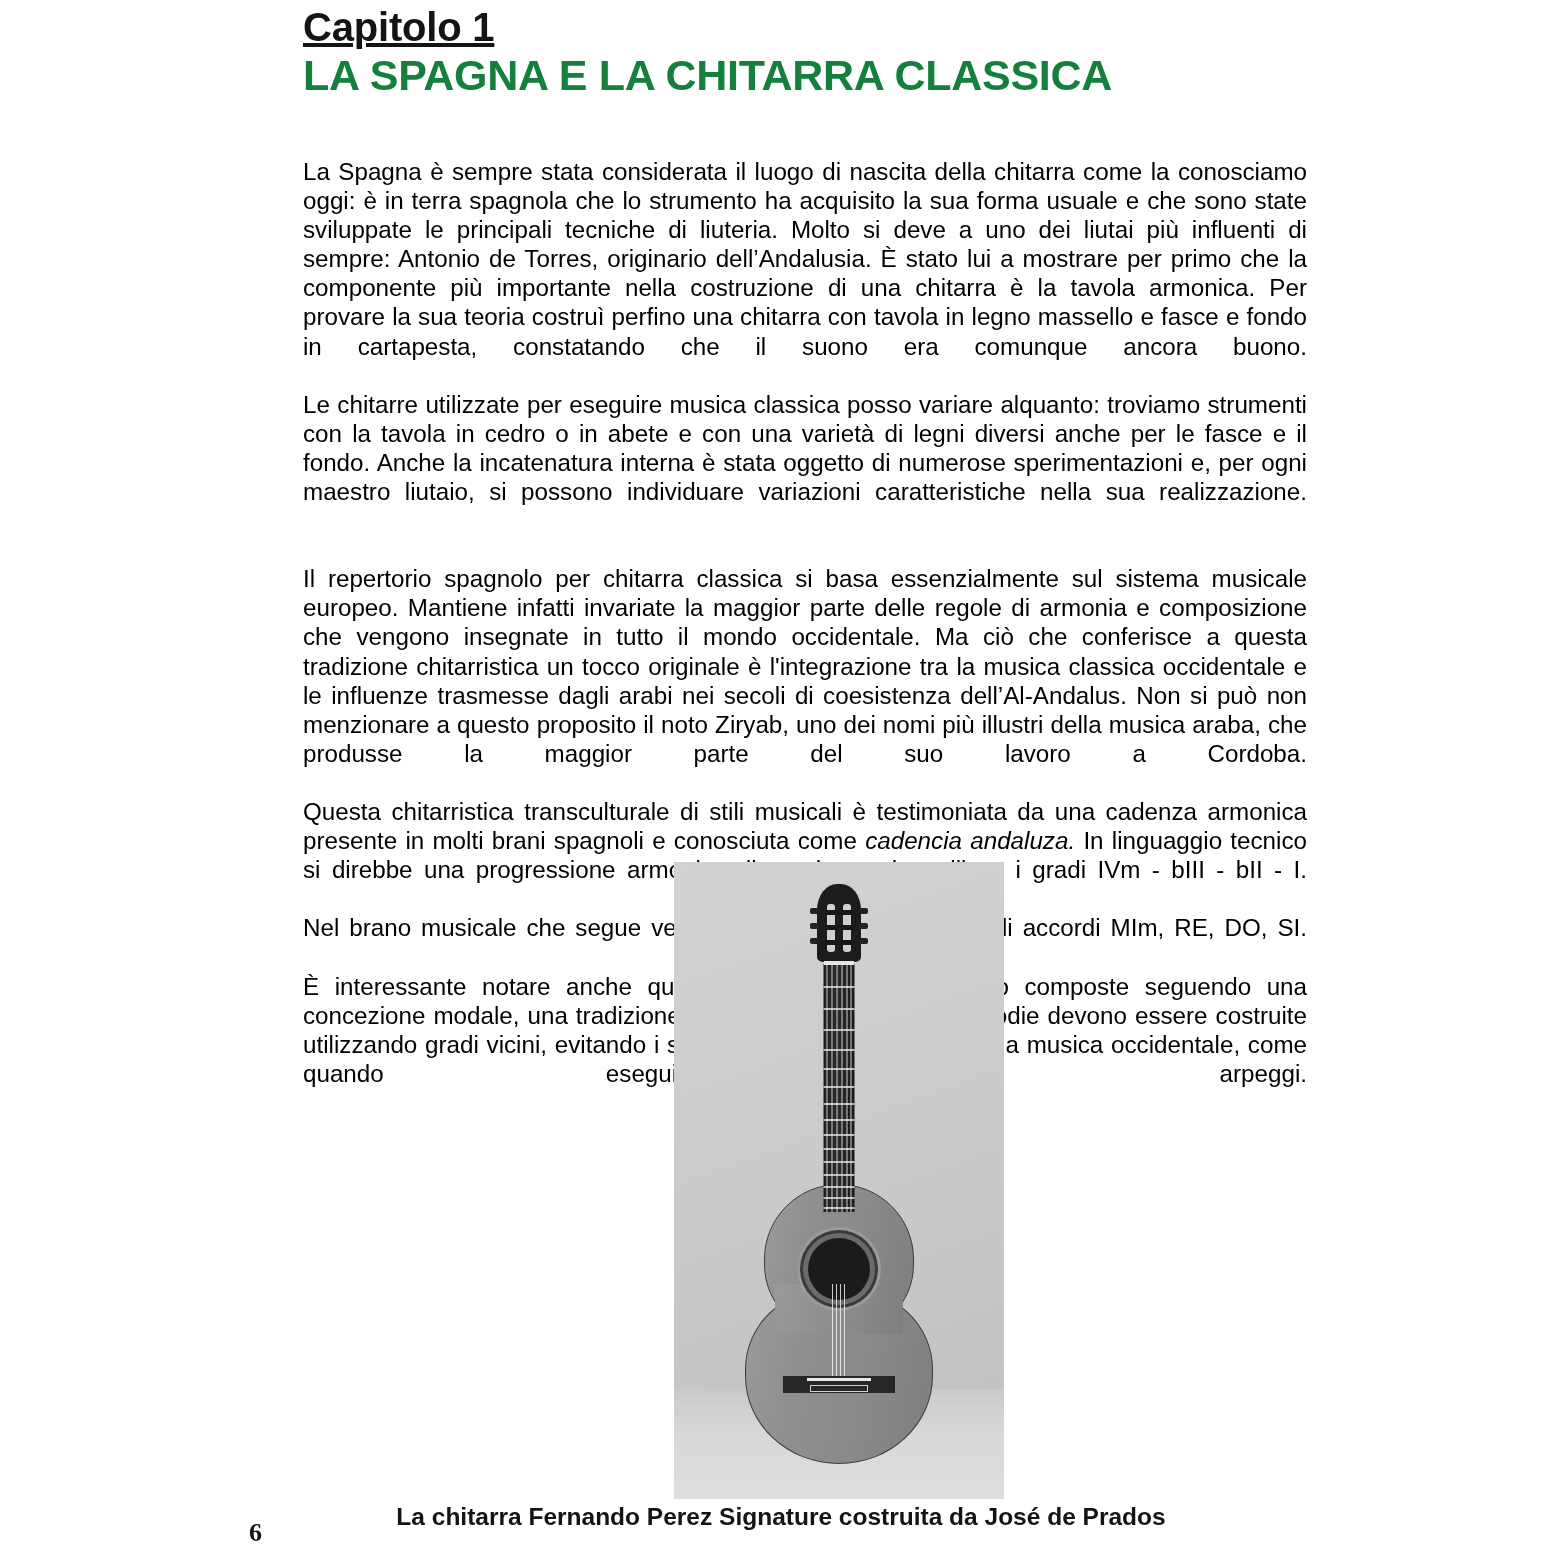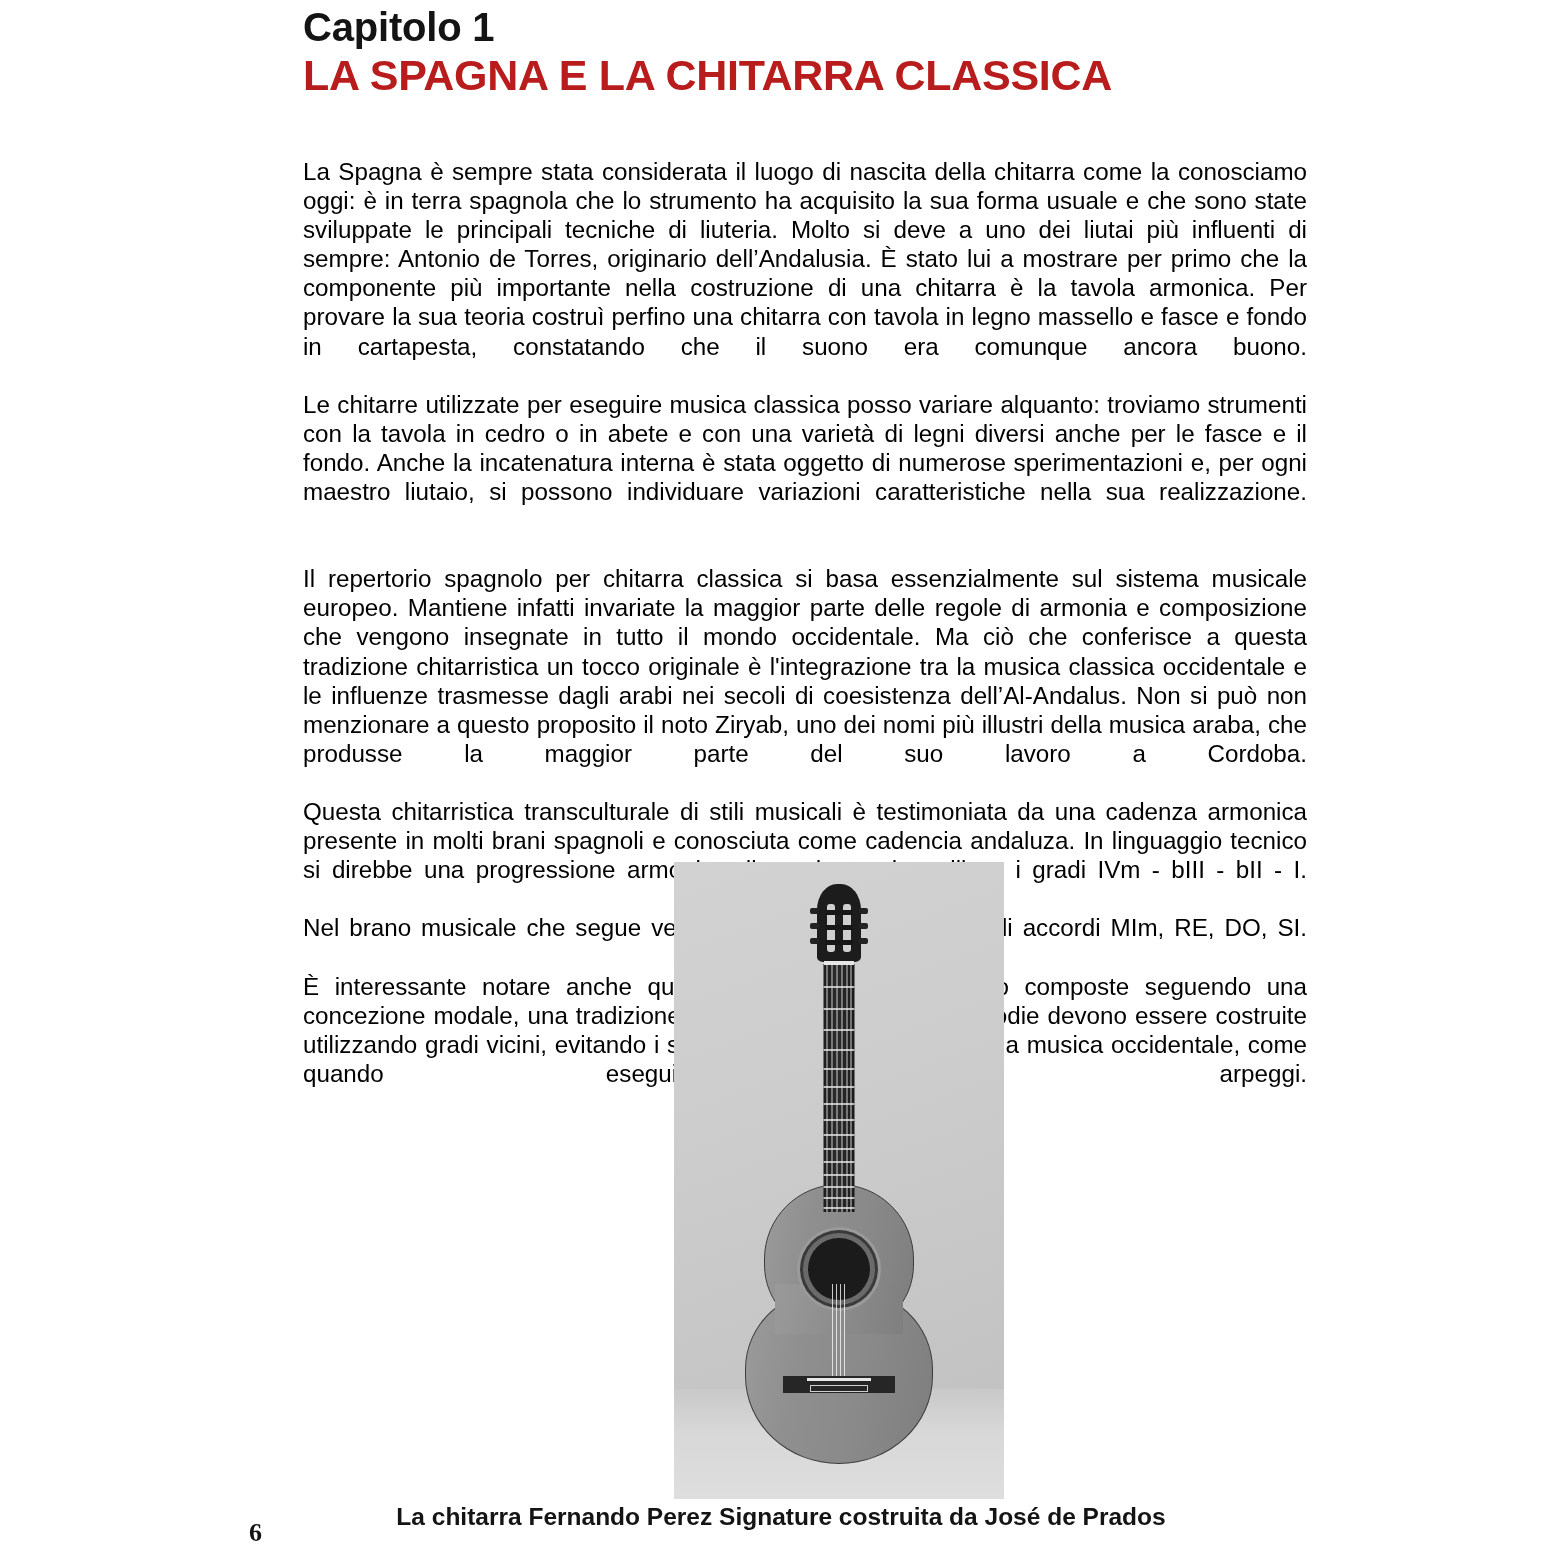--- a/index.html
+++ b/index.html
@@ -30,28 +30,29 @@
     top: 4px;
     width: 1010px;
   }
   .chapter-number {
     font-size: 40px;
     font-weight: bold;
     letter-spacing: -0.2px;
     line-height: 46px;
     margin: 0;
     color: #141414;
+    text-decoration: underline;
   }
   .chapter-title {
     font-size: 43px;
     font-weight: bold;
     letter-spacing: -0.3px;
     line-height: 50px;
     margin: 0;
-    color: #b91c1c;
+    color: #15803d;
   }
 
   
   .body-text {
     position: absolute;
     left: 303px;
     top: 157px;
     width: 1004px;
     font-size: 24.2px;
     line-height: 29.1px;
@@ -62,20 +63,21 @@
     margin: 0;
     text-align: justify;
   }
   .para + .para {
     margin-top: 0;
   }
   .block-gap {
     height: 29px;
   }
   .ital {
+    font-style: italic;
   }
 
   
   .para::after {
     content: "";
     display: inline-block;
     width: 100%;
   }
 
   

